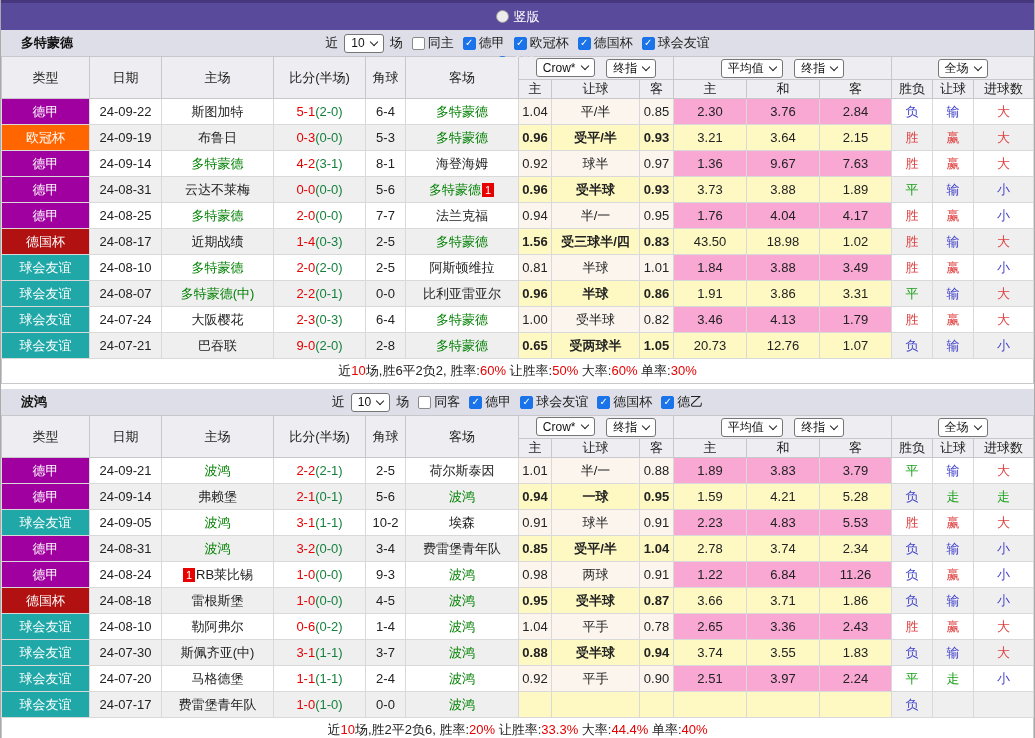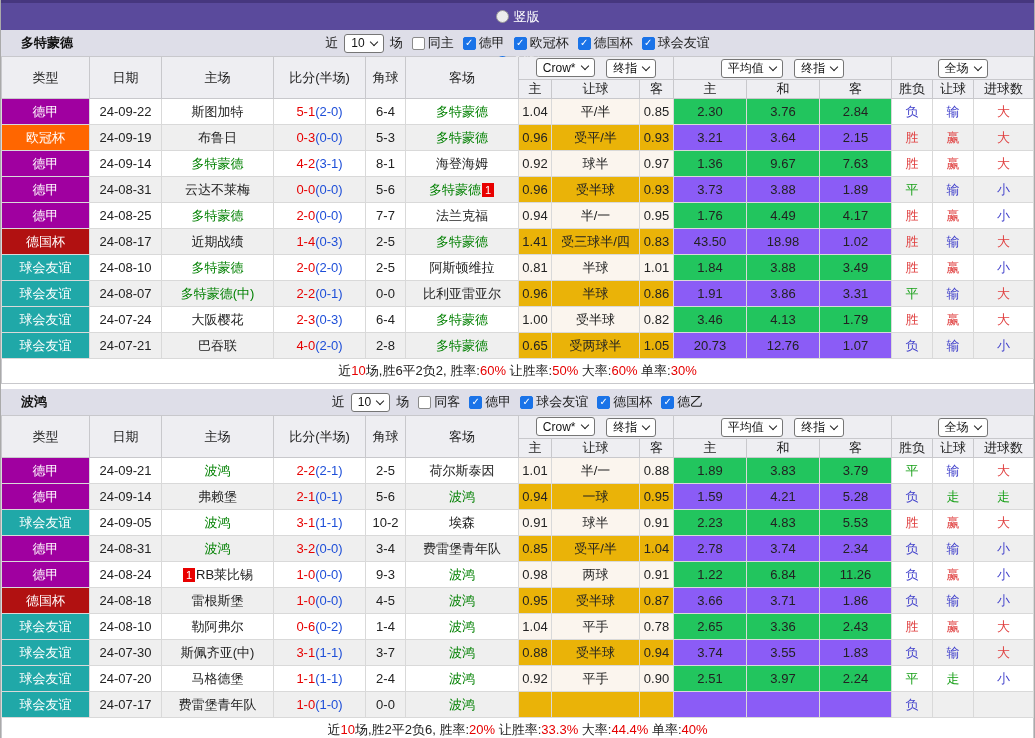--- a/index.html
+++ b/index.html
@@ -30,27 +30,27 @@
   
   table{border-collapse:collapse;table-layout:fixed;width:1033px;font-size:13px;text-align:center;}
   th,td{border:1px solid #d9d9d9;overflow:hidden;white-space:nowrap;padding:0;}
   thead th{background:#eeeef2;border-color:#c8c8cc;font-weight:normal;color:#222;}
   thead tr.selrow th{height:23px;}
   thead tr.labrow th{height:19px;}
   tbody td{height:26px;}
   tr.odd td{background:#fff;}
   tr.even td{background:#efefef;}
   tr.odd td.crow{background:#fbf5ee;}
-  tr.even td.crow{background:#eab308;}
-  tr.odd td.avg{background:#22c55e;}
-  tr.even td.avg{background:#8b5cf6;}
+  tr.even td.crow{background:#fef9c3;font-weight:bold;}
+  tr.odd td.avg{background:#f9a8d4;}
+  tr.even td.avg{background:#fef9c3;}
   td.league{color:#fff;}
   .g{color:var(--green);}
   .ft{color:var(--score-red);}
-  .ht{color:#1d4ed8;}
+  .ht{color:#15803d;}
   td.res-red{color:var(--res-red);}
   td.res-blue{color:var(--res-blue);}
   td.res-green{color:var(--res-green);}
   .badge1{display:inline-block;background:var(--badge-red);color:#fff;font-size:11px;line-height:14px;padding:0 3px;margin:0 1px;}
   tfoot td{background:#fff;height:25px;border-color:#c8c8cc;}
   .sr{color:var(--score-red);}
   .spacer{height:5px;background:#fff;}
 </style>
 </head>
 <body>
@@ -229,34 +229,34 @@
             <td class="league" style="background: rgb(160, 0, 160);">德甲</td>
             <td>24-08-25</td>
             <td><span class="g">多特蒙德</span></td>
             <td><span class="ft">2-0</span><span class="ht">(0-0)</span></td>
             <td>7-7</td>
             <td><span>法兰克福</span></td>
             <td class="crow">0.94</td>
             <td class="crow">半/一</td>
             <td class="crow">0.95</td>
             <td class="avg">1.76</td>
-            <td class="avg">4.49</td>
+            <td class="avg">4.04</td>
             <td class="avg">4.17</td>
             <td class="res-red">胜</td>
             <td class="res-red">赢</td>
             <td class="res-blue">小</td>
           </tr>
           <tr class="even">
             <td class="league" style="background: rgb(177, 17, 17);">德国杯</td>
             <td>24-08-17</td>
             <td><span>近期战绩</span></td>
             <td><span class="ft">1-4</span><span class="ht">(0-3)</span></td>
             <td>2-5</td>
             <td><span class="g">多特蒙德</span></td>
-            <td class="crow">1.41</td>
+            <td class="crow">1.56</td>
             <td class="crow">受三球半/四</td>
             <td class="crow">0.83</td>
             <td class="avg">43.50</td>
             <td class="avg">18.98</td>
             <td class="avg">1.02</td>
             <td class="res-red">胜</td>
             <td class="res-blue">输</td>
             <td class="res-red">大</td>
           </tr>
           <tr class="odd">
@@ -307,21 +307,21 @@
             <td class="avg">4.13</td>
             <td class="avg">1.79</td>
             <td class="res-red">胜</td>
             <td class="res-red">赢</td>
             <td class="res-red">大</td>
           </tr>
           <tr class="even">
             <td class="league" style="background: rgb(32, 168, 168);">球会友谊</td>
             <td>24-07-21</td>
             <td><span>巴吞联</span></td>
-            <td><span class="ft">4-0</span><span class="ht">(2-0)</span></td>
+            <td><span class="ft">9-0</span><span class="ht">(2-0)</span></td>
             <td>2-8</td>
             <td><span class="g">多特蒙德</span></td>
             <td class="crow">0.65</td>
             <td class="crow">受两球半</td>
             <td class="crow">1.05</td>
             <td class="avg">20.73</td>
             <td class="avg">12.76</td>
             <td class="avg">1.07</td>
             <td class="res-blue">负</td>
             <td class="res-blue">输</td>

